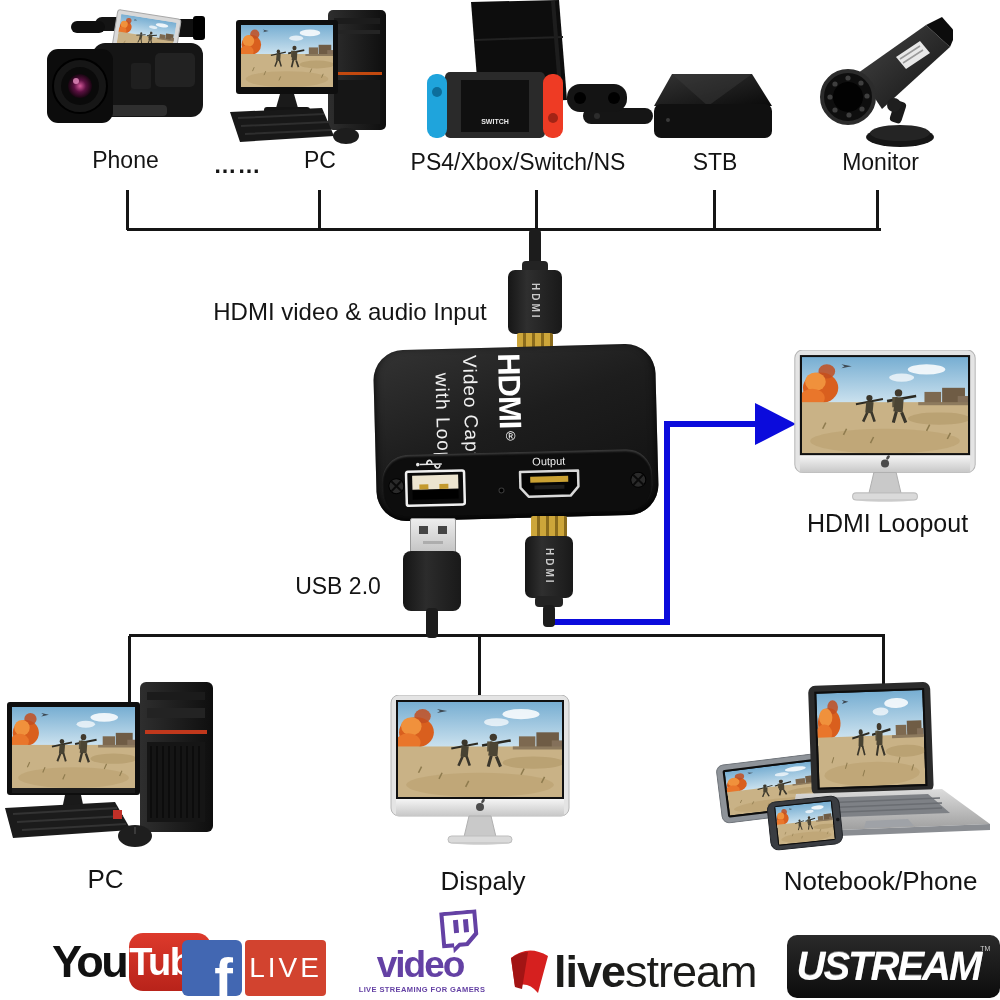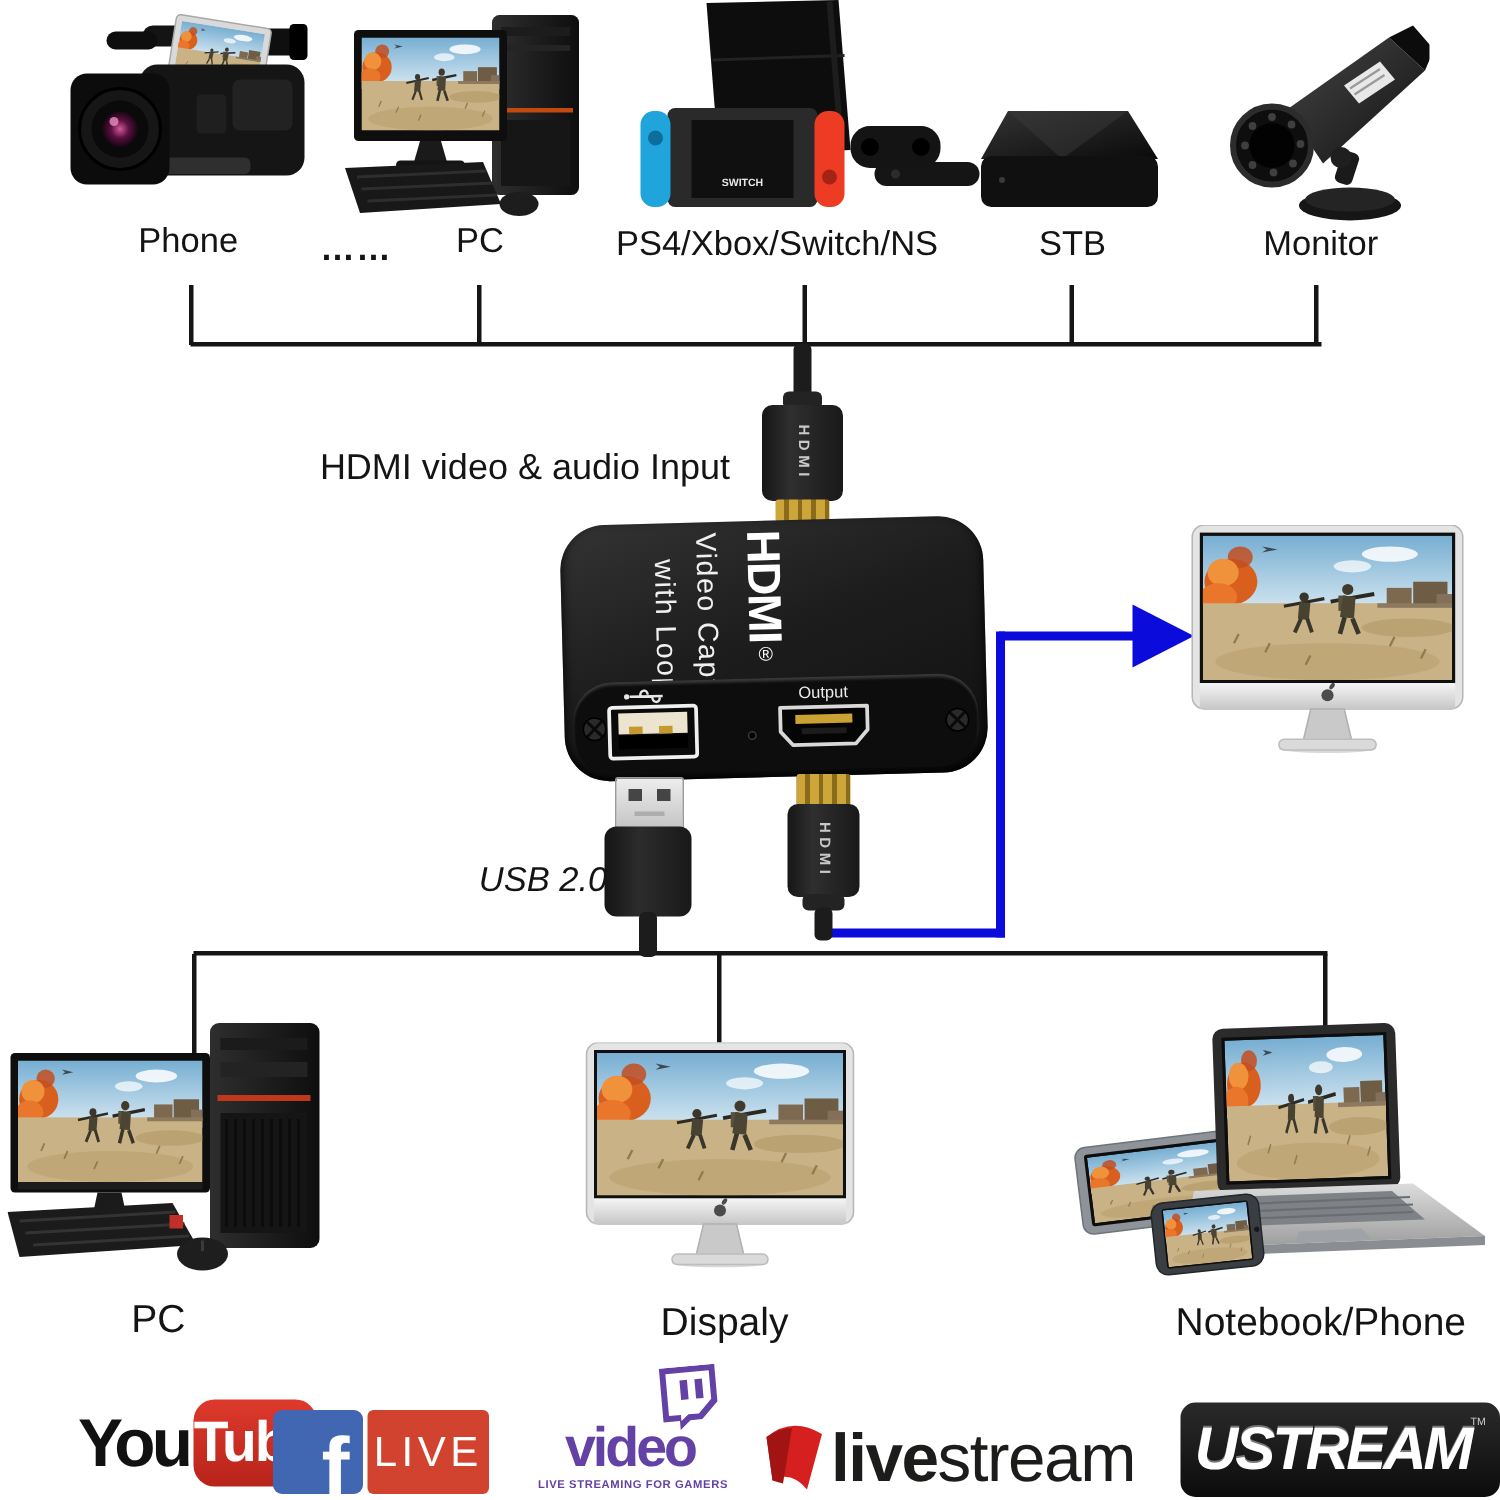--- a/index.html
+++ b/index.html
@@ -199,21 +199,22 @@
 </svg>
 
 <div class="lbl" style="left:78px;top:147px;width:95px;">Phone</div>
 <div class="lbl" style="left:205px;top:152px;width:65px;font-weight:bold;letter-spacing:1px;">……</div>
 <div class="lbl" style="left:295px;top:147px;width:50px;">PC</div>
 <div class="lbl" style="left:403px;top:149px;width:230px;">PS4/Xbox/Switch/NS</div>
 <div class="lbl" style="left:685px;top:149px;width:60px;">STB</div>
 <div class="lbl" style="left:838px;top:149px;width:85px;">Monitor</div>
 
 <div class="lbl" style="left:205px;top:271px;width:290px;font-size:24px;margin-top:27px;">HDMI video &amp; audio Input</div>
-<div class="lbl" style="left:312px;top:573px;width:100px;font-style:italic;">USB 2.0</div>
+<div class="lbl" style="left:288px;top:573px;width:100px;">USB 2.0</div>
+<div class="lbl" style="left:800px;top:509px;width:175px;font-size:25px;">HDMI Loopout</div>
 
 <div class="cable" style="left:529px;top:229px;width:12px;height:36px;"></div>
 <div class="cable" style="left:522px;top:261px;width:26px;height:12px;background:#232323;"></div>
 <div class="plug" style="left:508px;top:270px;width:54px;height:64px;background:linear-gradient(90deg,#161616,#2f2f2f 35%,#191919);">
   <span class="plugtxt">HDMI</span>
 </div>
 <div class="gold" style="left:517px;top:333px;width:36px;height:15px;"></div>
 
 <div class="abs" style="left:375px;top:345px;width:282px;height:175px;transform:rotate(-1.5deg);">
   <div class="abs" style="left:0;top:2px;width:282px;height:171px;border-radius:30px;background:linear-gradient(160deg,#333 0%,#1d1d1d 45%,#101010 100%);box-shadow:inset 0 -4px 8px #000;"></div>

